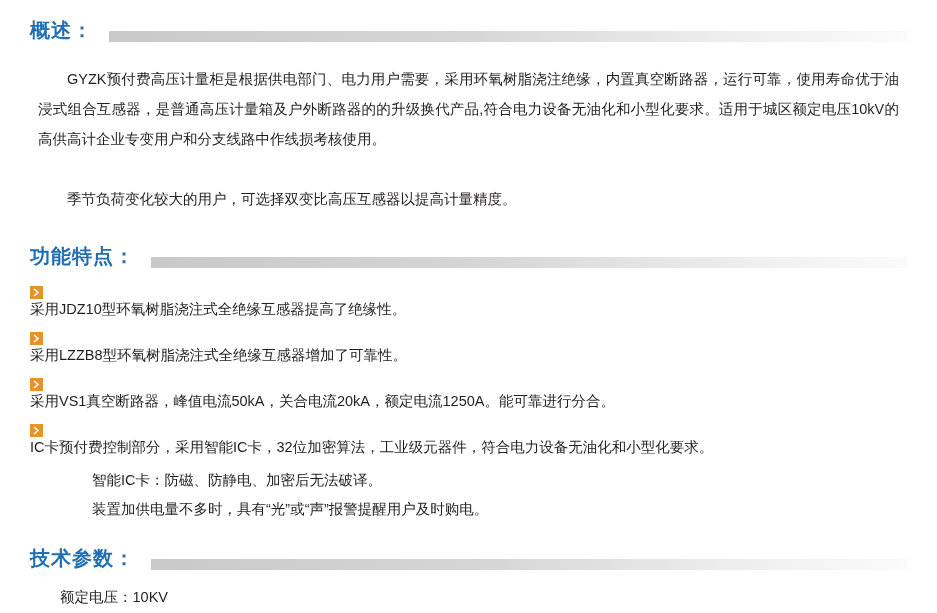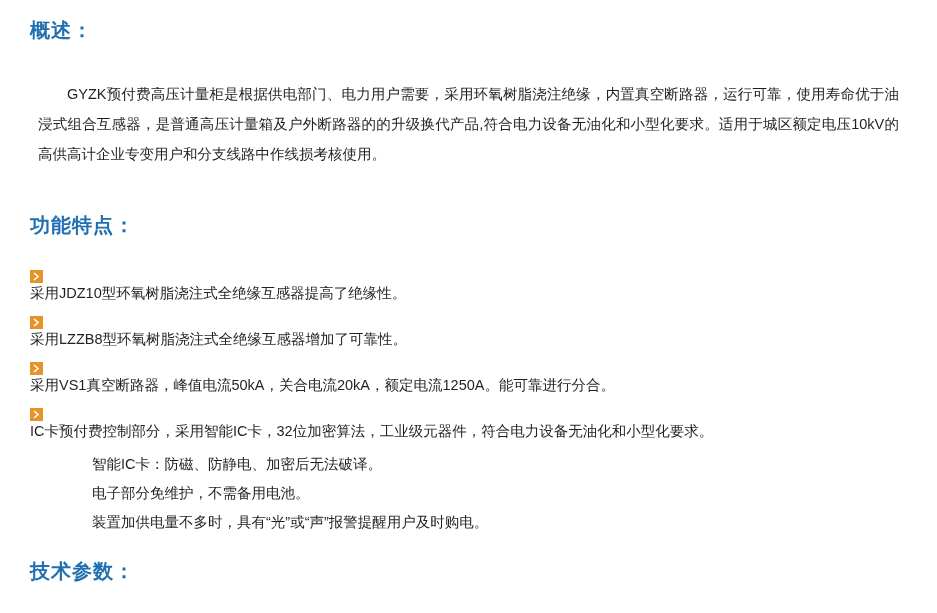--- a/index.html
+++ b/index.html
@@ -18,23 +18,22 @@
     position: relative;
     width: 937px;
     height: 613px;
     box-sizing: border-box;
     padding: 0 30px;
   }
 
   
   .section-head {
     display: flex;
-    align-items: flex-start;
-    gap: 4px;
-    flex-direction: column;
+    align-items: flex-end;
+    gap: 12px;
   }
   .section-head .title {
     font-size: 20px;
     font-weight: bold;
     color: #1f6fb2;
     letter-spacing: 1px;
     white-space: nowrap;
     line-height: 1.2;
   }
   .section-head .bar {
@@ -124,20 +123,21 @@
     <span class="title">概述：</span>
     <span class="bar"></span>
   </div>
 
   <div class="gap-b"></div>
 
   <p class="para">GYZK预付费高压计量柜是根据供电部门、电力用户需要，采用环氧树脂浇注绝缘，内置真空断路器，运行可靠，使用寿命优于油浸式组合互感器，是普通高压计量箱及户外断路器的的升级换代产品,符合电力设备无油化和小型化要求。适用于城区额定电压10kV的高供高计企业专变用户和分支线路中作线损考核使用。</p>
 
   <div class="gap-b"></div>
 
+  <p class="para">季节负荷变化较大的用户，可选择双变比高压互感器以提高计量精度。</p>
 
   <div class="sec-gap-mid"></div>
 
   <div class="section-head">
     <span class="title">功能特点：</span>
     <span class="bar"></span>
   </div>
 
   <div class="gap-b"></div>
 
@@ -171,21 +171,20 @@
         <svg width="13" height="13" viewBox="0 0 13 13">
             <polyline points="4,3 8,6.5 4,10" fill="none" stroke="#ffffff" stroke-width="1.6"></polyline>
           </svg>
       </span>
       <span class="ftext">IC卡预付费控制部分，采用智能IC卡，32位加密算法，工业级元器件，符合电力设备无油化和小型化要求。</span>
     </li>
   </ul>
 
   <div class="sub-lines">
     <div class="sub-line">智能IC卡：防磁、防静电、加密后无法破译。</div>
-    <div class="sub-line">电子部分免维护，不需备用电池。</div>
     <div class="sub-line">装置加供电量不多时，具有“光”或“声”报警提醒用户及时购电。</div>
   </div>
 
   <div class="sec-gap-mid"></div>
 
   <div class="section-head">
     <span class="title">技术参数：</span>
     <span class="bar"></span>
   </div>
 

